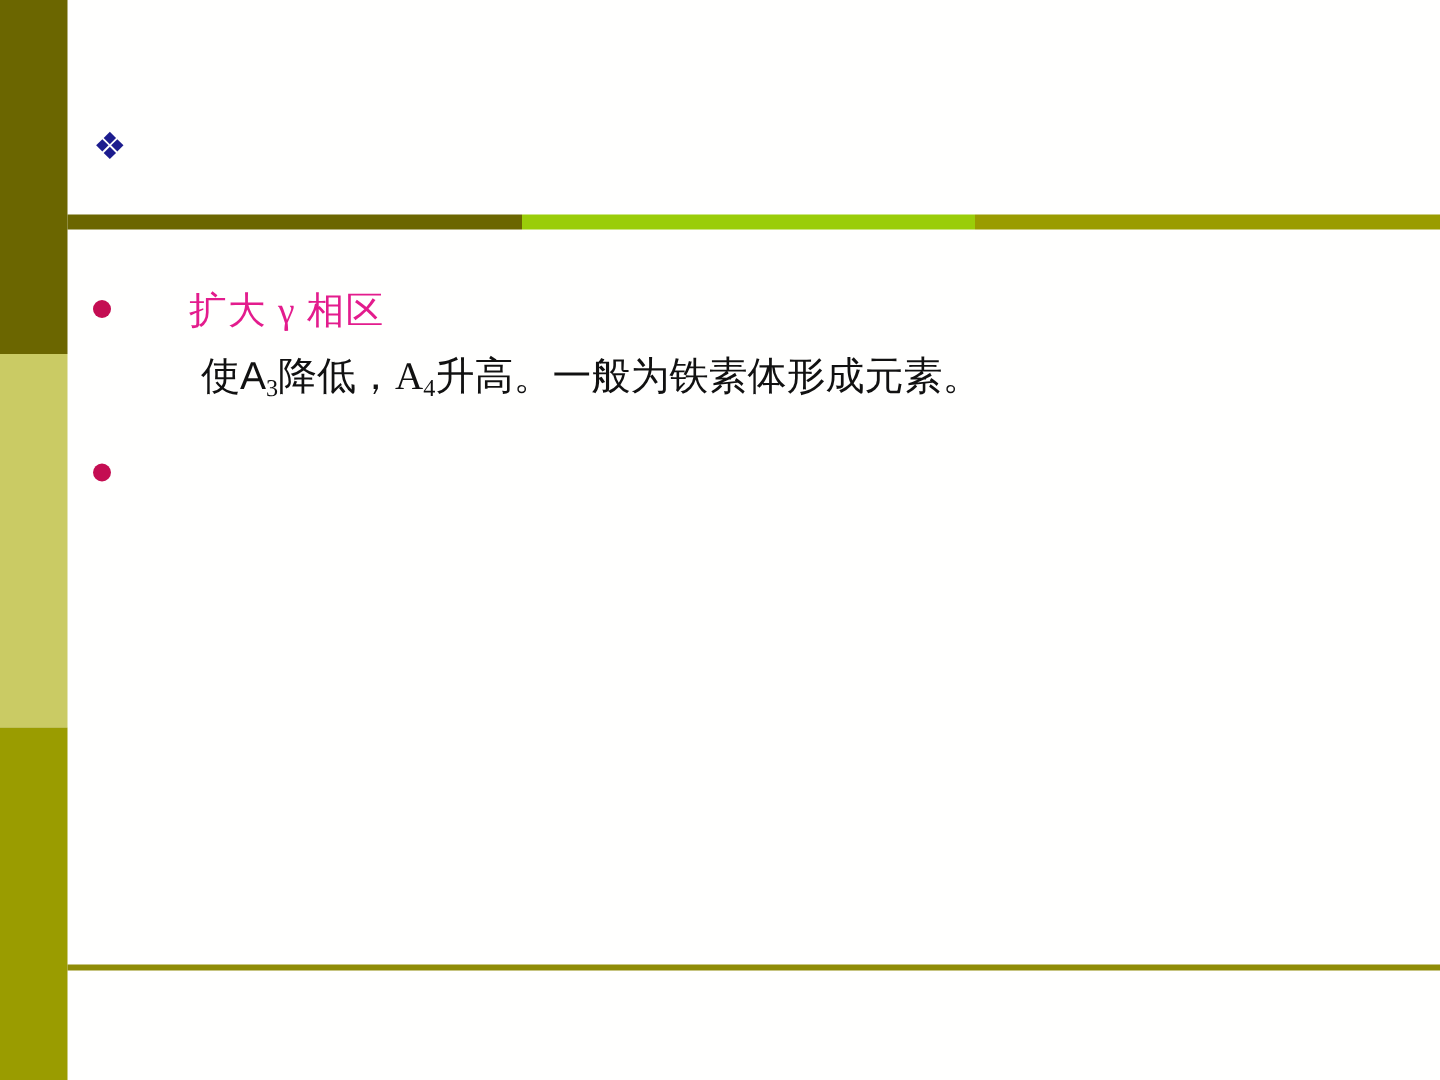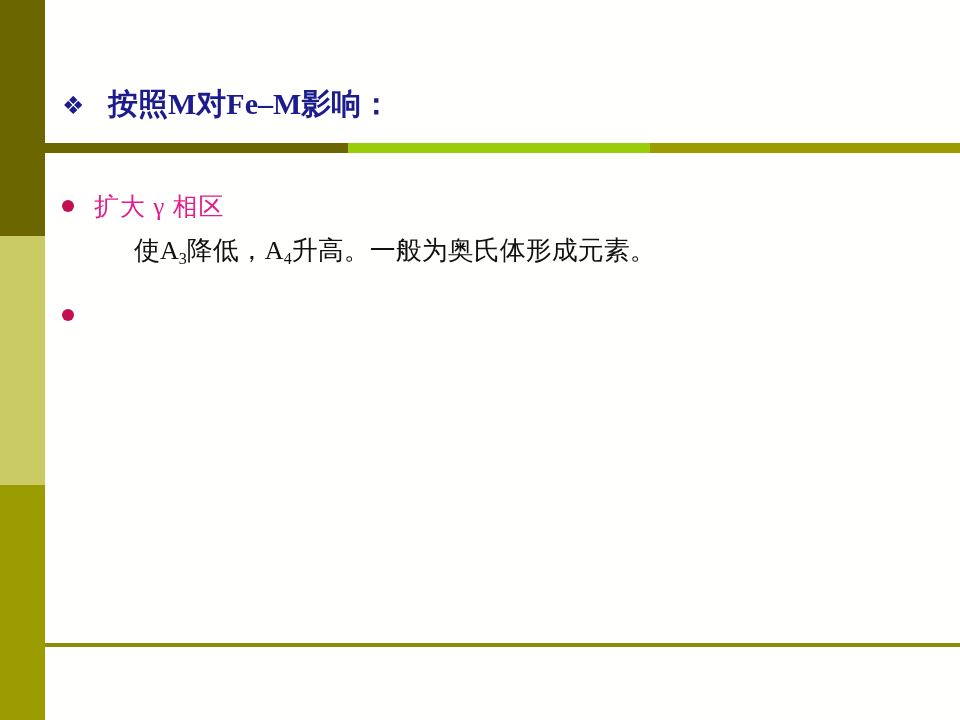--- a/index.html
+++ b/index.html
@@ -99,20 +99,21 @@
     top: 190px;
     width: 860px;
   }
   .block { margin-bottom: 44px; }
   .block:last-child { margin-bottom: 0; }
 
   .bullet-row {
     display: flex;
     align-items: baseline;
     white-space: nowrap;
+    gap: 32px;
   }
   .dot {
     display: inline-block;
     width: 12px;
     height: 12px;
     border-radius: 50%;
     background: #c40d52;
     margin-right: 20px;
     flex: 0 0 auto;
     transform: translateY(-3px);
@@ -132,53 +133,52 @@
     white-space: nowrap;
     font-family: "Liberation Serif", "DejaVu Serif", serif;
   }
   .sub-line sub {
     font-size: 0.62em;
     vertical-align: baseline;
     position: relative;
     top: 0.28em;
   }
   .sub-line .lat {
-    font-family: Liberation Serif, serif;
+    font-family: Liberation Sans, sans-serif;
   }
 </style>
 </head>
 <body>
 
 <div class="slide">
 
   <div class="sidebar">
     <div class="band band-dark"></div>
     <div class="band band-light"></div>
     <div class="band band-olive"></div>
   </div>
 
   <div class="title-row">
     <span class="title-bullet">❖</span>
-    <span class="title-text">按照M对Fe–M影响：</span>
   </div>
 
   <div class="rule-top">
     <div class="rule-seg-a"></div>
     <div class="rule-seg-b"></div>
     <div class="rule-seg-c"></div>
   </div>
 
   <div class="content">
 
     <div class="block">
       <div class="bullet-row">
         <span class="dot"></span>
         <span class="bullet-text">扩大 γ 相区</span>
       </div>
-      <div class="sub-line"><span class="lat">使A</span><sub>3</sub><span>降低，A</span><sub>4</sub><span>升高。一般为奥氏体形成元素。</span></div>
+      <div class="sub-line"><span class="lat">使A</span><sub>3</sub><span>降低，A</span><sub>4</sub><span>升高。一般为铁素体形成元素。</span></div>
     </div>
 
     <div class="block">
       <div class="bullet-row">
         <span class="dot"></span>
       </div>
     </div>
 
   </div>
 

